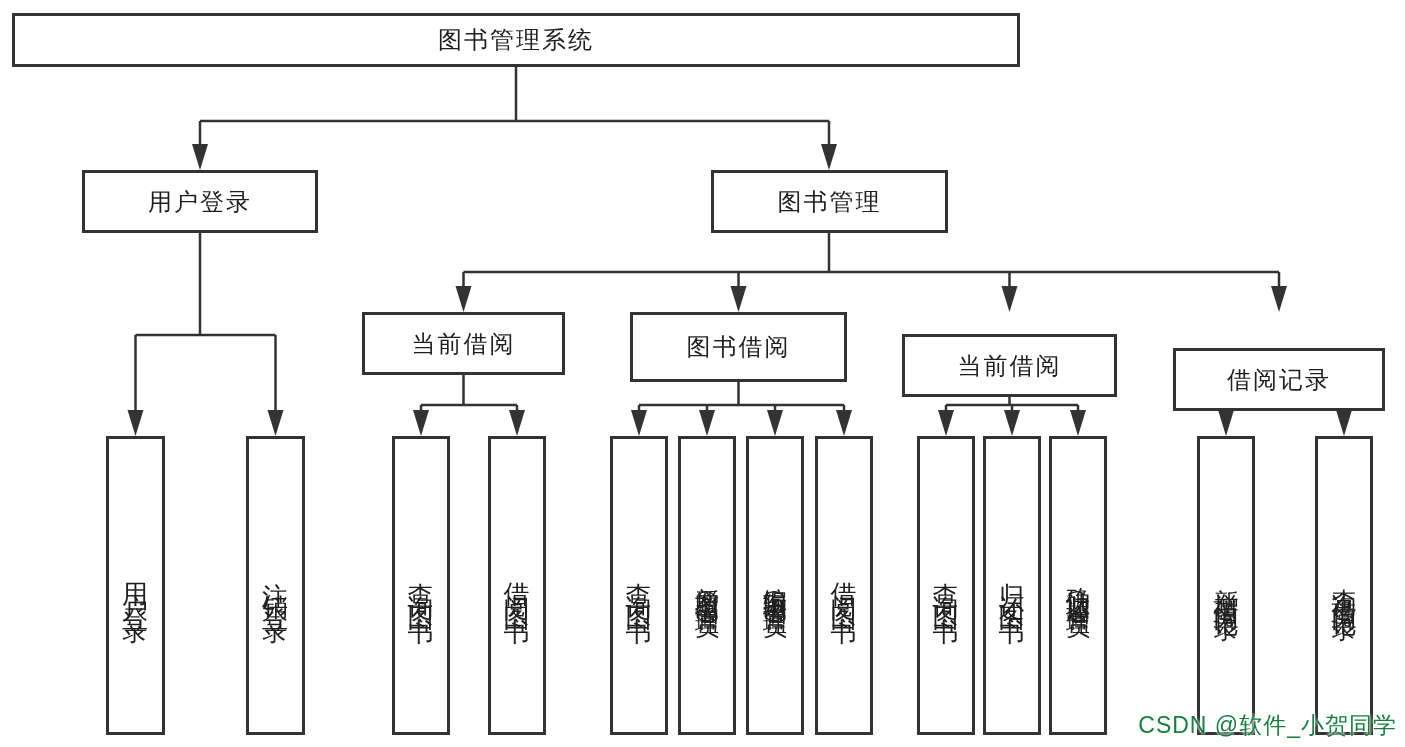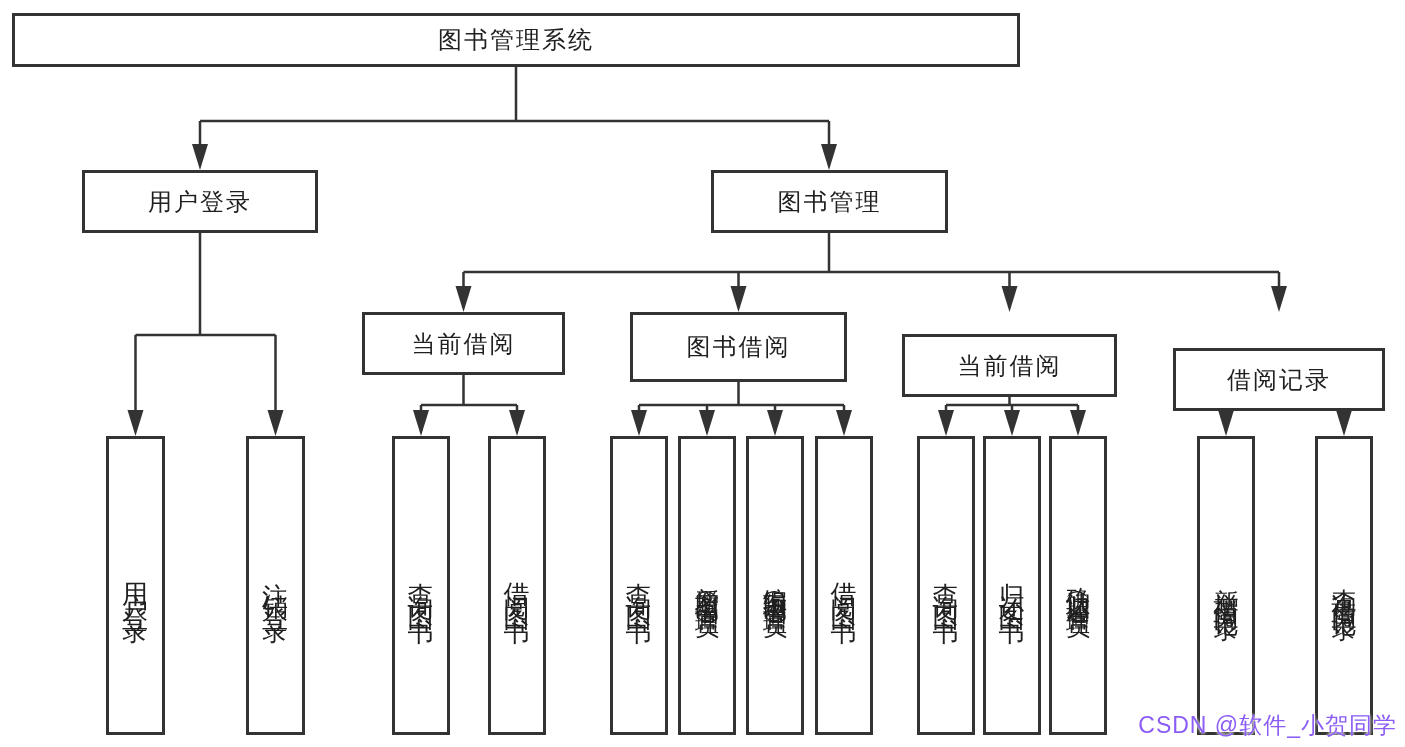--- a/index.html
+++ b/index.html
@@ -50,21 +50,21 @@
   }
   .leaf.long {
     font-size: 24px;
     letter-spacing: 4px;
   }
   .watermark {
     position: absolute;
     right: 8px;
     bottom: 6px;
     font-size: 23px;
-    color: #8b5cf6;
+    color: #15803d;
     letter-spacing: 1px;
     z-index: 5;
     text-shadow: 0 0 3px #ffffff, 0 0 3px #ffffff;
     white-space: nowrap;
   }
 </style>
 </head>
 <body>
 
 <div class="canvas">

